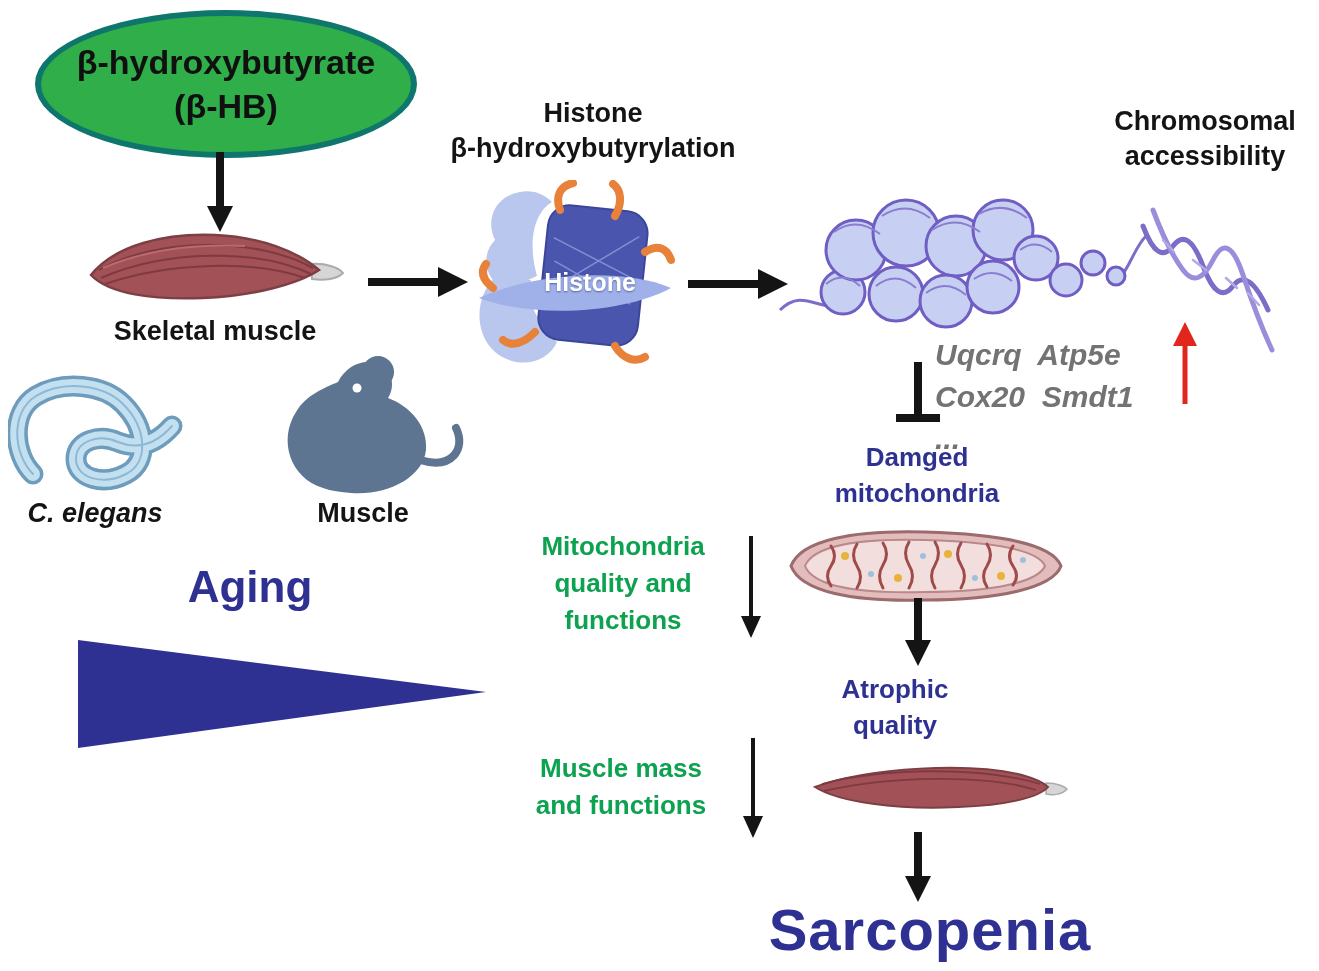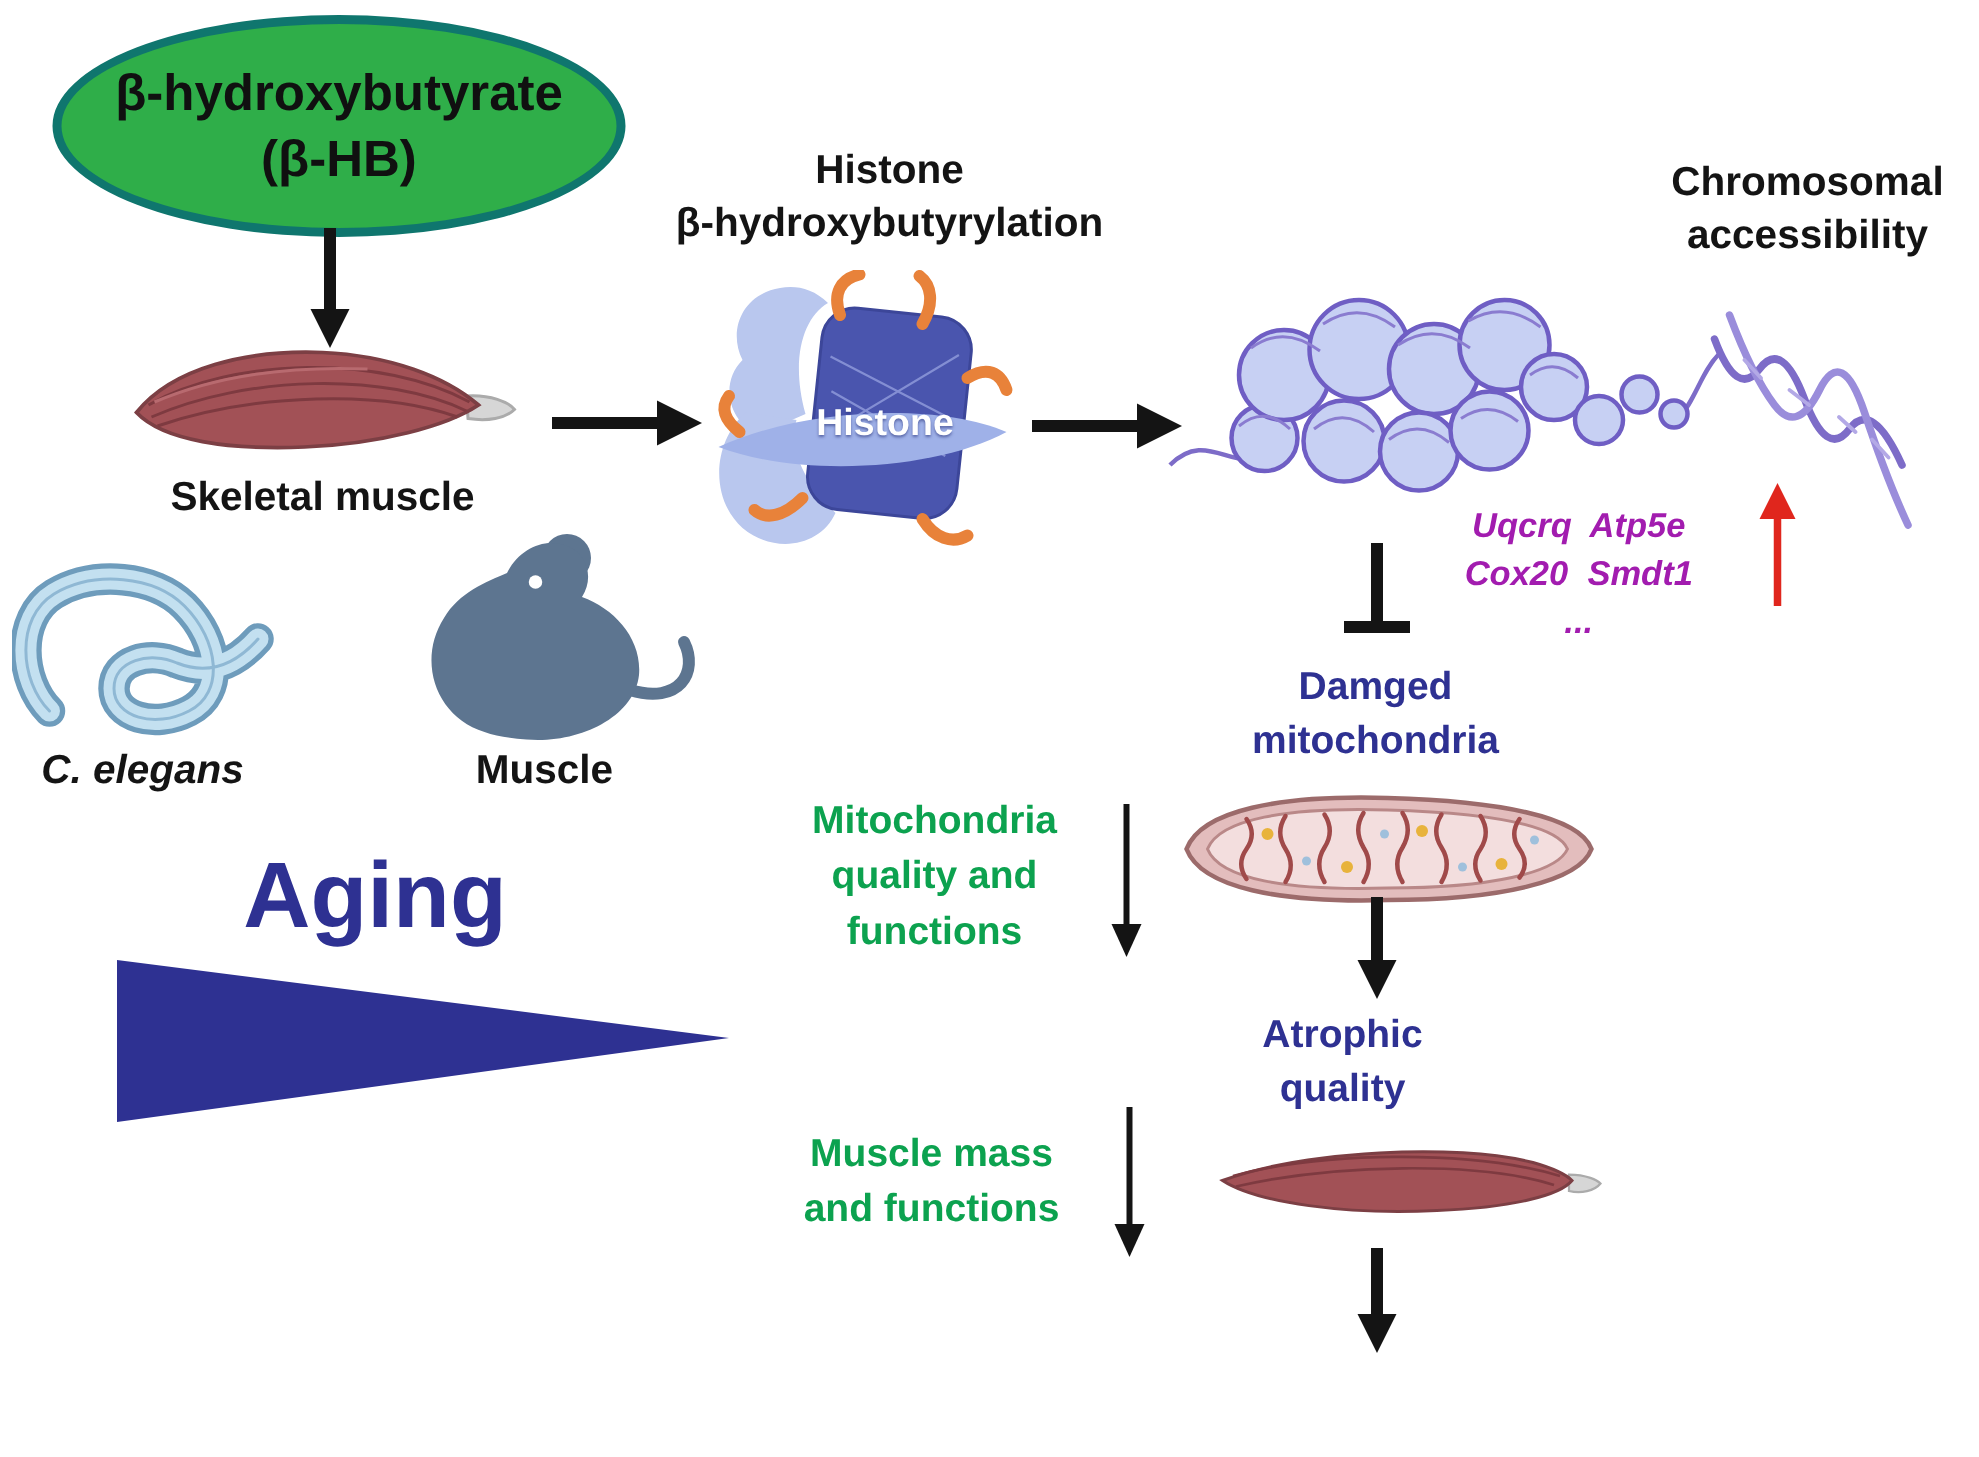--- a/index.html
+++ b/index.html
@@ -9,37 +9,37 @@
   }
   .abs{position:absolute;}
   .center{text-align:center;}
   .pre{white-space:pre;}
 
   
   .black-title{font-size:27px;font-weight:bold;color:#141414;line-height:1.3;}
   .navy-title{font-size:26px;font-weight:bold;color:#2e3192;line-height:1.38;}
   .green-title{font-size:26px;font-weight:bold;color:#0ca24f;line-height:1.42;}
   .italic{font-style:italic;}
-  .big-navy{font-size:62px;font-weight:bold;color:#2e3192;}
+  .big-navy{font-size:44px;font-weight:bold;color:#2e3192;}
   .huge-navy{font-size:58px;font-weight:bold;color:#2e3192;letter-spacing:1px;}
 
   
   .bhb-ellipse{
     left:35px;top:10px;width:382px;height:148px;border-radius:50%;
     background:#2fae49;border:6px solid #0f766e;box-sizing:border-box;
     display:flex;align-items:center;justify-content:center;
   }
   .bhb-text{font-size:34px;font-weight:bold;color:#101010;text-align:center;line-height:1.3;}
 
   .histone-label{
     font-size:25px;font-weight:bold;color:#ffffff;
     text-shadow:0 1px 2px rgba(40,50,120,.6);
   }
 
-  .genes-block div{font-size:23px;font-weight:bold;font-style:italic;color:#a21caf;line-height:1.4;text-align:center;}
+  .genes-block div{font-size:30px;font-weight:bold;font-style:italic;color:#737373;line-height:1.4;}
 
   svg{display:block;}
 </style>
 </head>
 <body>
 
 <div class="canvas">
 
   <div class="abs bhb-ellipse">
     <div class="bhb-text">
@@ -202,20 +202,21 @@
     <path d="M5,31 C60,11 160,6 212,19 C226,23 234,27 238,31 C230,41 198,49 148,51 C88,54 28,46 5,31 Z" fill="#a25156" stroke="#7c3f44" stroke-width="2"></path>
     <path d="M12,28 C70,12 170,10 230,28" fill="none" stroke="#7e3a40" stroke-width="1.8"></path>
     <path d="M14,35 C80,20 175,18 226,34" fill="none" stroke="#7e3a40" stroke-width="1.8"></path>
   </svg>
 
   <svg class="abs" style="left:898px;top:832px;" width="40" height="70" viewBox="0 0 40 70">
     <rect x="16" y="0" width="8" height="48" fill="#141414"></rect>
     <polygon points="7,44 33,44 20,70" fill="#141414"></polygon>
   </svg>
 
+  <div class="abs center huge-navy" style="left:730px;top:896px;width:400px;">Sarcopenia</div>
 
   <div class="abs center green-title" style="left:503px;top:528px;width:240px;">
     <div>Mitochondria</div>
     <div>quality and</div>
     <div>functions</div>
   </div>
 
   <svg class="abs" style="left:736px;top:536px;" width="30" height="102" viewBox="0 0 30 102">
     <line x1="15" y1="0" x2="15" y2="84" stroke="#141414" stroke-width="4"></line>
     <polygon points="5,80 25,80 15,102" fill="#141414"></polygon>

